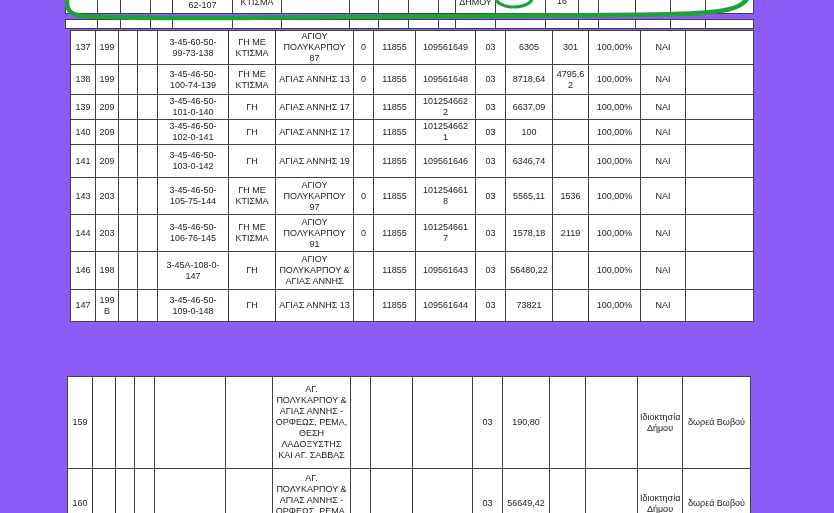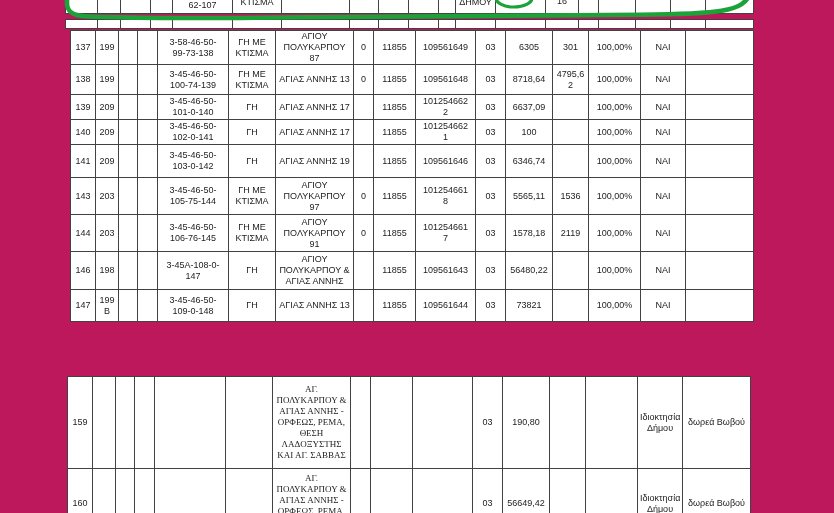--- a/index.html
+++ b/index.html
@@ -1,17 +1,17 @@
 <!DOCTYPE html>
 <html><head>
 <meta charset="utf-8">
 <style>
   html,body{margin:0;padding:0;background:#fff;}
   .page{
-    position:relative;width:834px;height:513px;background:#be185d;overflow:hidden;
+    position:relative;width:834px;height:513px;background:#8b5cf6;overflow:hidden;
     font-family:"Liberation Sans",sans-serif;font-size:9px;line-height:11px;color:#1c1c1c;
   }
   table.grid{position:absolute;border-collapse:collapse;table-layout:fixed;background:#fff;}
   table.grid td{
     border:1px solid #424242;text-align:center;vertical-align:middle;
     padding:0 2px;overflow:hidden;word-spacing:0;
   }
   
   .clip{position:absolute;left:65px;top:0;width:690px;height:14px;overflow:hidden;}
   #top{position:absolute;left:0;top:-13px;width:688px;}
@@ -22,21 +22,21 @@
   
   #spacer{left:65px;top:19px;width:688px;}
   
   #main{left:70px;top:30px;width:683px;}
   #main td.c4{padding:0 8px;}
   #main td.c6{padding:0 3px;}
   #main td.c9{padding:0 6px;overflow-wrap:anywhere;}
   #main td.c12{padding:0 3px;overflow-wrap:anywhere;}
   
   #bottom{left:67px;top:376px;width:683px;}
-  #bottom td.c6{padding:2px;white-space:pre-line;font-family:Liberation Serif, serif;}
+  #bottom td.c6{padding:2px;white-space:pre-line;}
   #bottom tr.row-160 td.c6{vertical-align:top;padding-top:4px;}
   #bottom td.c14{padding:0 2px;}
   
   .annot{position:absolute;left:0;top:0;pointer-events:none;}
 </style>
 </head>
 <body>
 
 <div class="page">
   <div class="clip">
@@ -152,21 +152,21 @@
         <col style="width: 52px;">
         <col style="width: 45px;">
         <col style="width: 68px;">
       </colgroup>
       <tbody>
         <tr style="height: 33px;">
           <td class="c0">137</td>
           <td class="c1">199</td>
           <td class="c2"></td>
           <td class="c3"></td>
-          <td class="c4">3-58-46-50-99-73-138</td>
+          <td class="c4">3-45-60-50-99-73-138</td>
           <td class="c5">ΓΗ ΜΕ ΚΤΙΣΜΑ</td>
           <td class="c6">ΑΓΙΟΥ ΠΟΛΥΚΑΡΠΟΥ 87</td>
           <td class="c7">0</td>
           <td class="c8">11855</td>
           <td class="c9">109561649</td>
           <td class="c10">03</td>
           <td class="c11">6305</td>
           <td class="c12">301</td>
           <td class="c13">100,00%</td>
           <td class="c14">ΝΑΙ</td>

